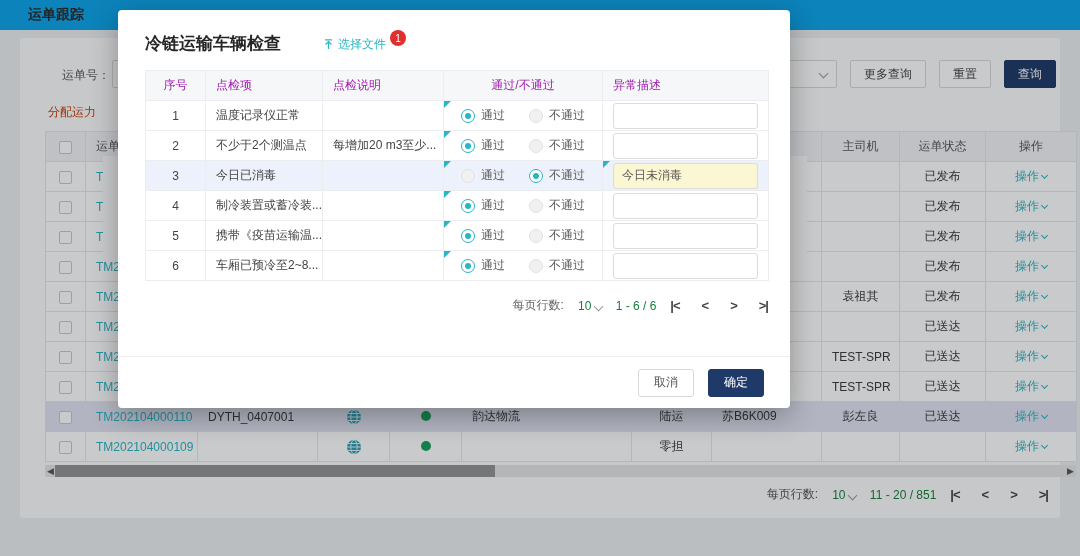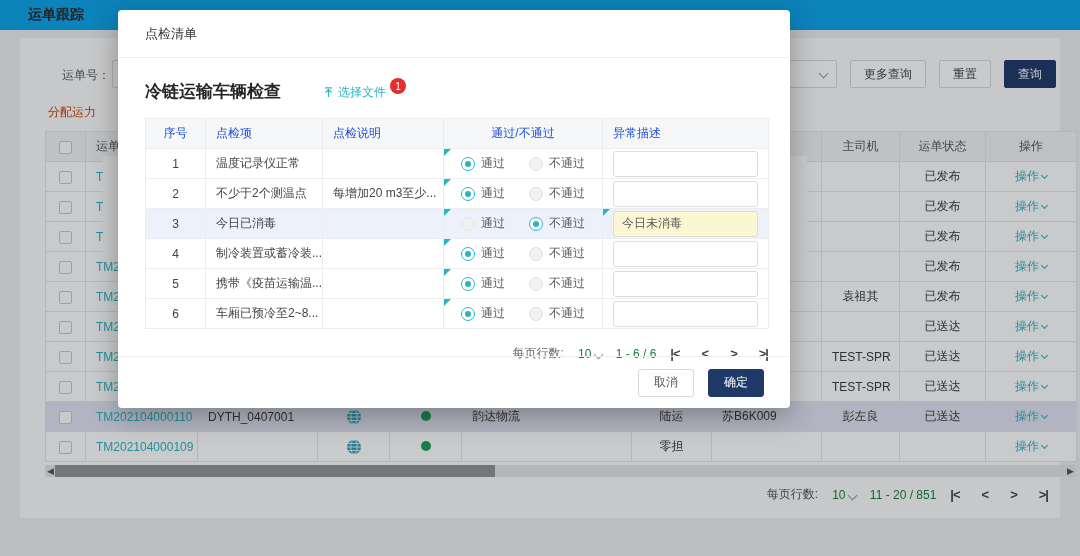--- a/index.html
+++ b/index.html
@@ -76,21 +76,21 @@
   .section-title { font-size:17px; font-weight:600; color:#262626; }
   .upload-link { margin-left:42px; margin-top:4px; color:#2ab5c4; display:inline-flex;
                  align-items:center; gap:4px; font-size:12px; }
   .badge { margin-left:4px; margin-top:-2px; min-width:16px; height:16px; border-radius:8px;
            background:#e12f2f; color:#fff; font-size:10px; display:inline-flex;
            align-items:center; justify-content:center; padding:0 4px; }
 
   .m-table { border-collapse:collapse; table-layout:fixed; width:623px; margin-top:10px; }
   .m-table th, .m-table td { border:1px solid #ebedf0; height:30px; font-size:12px;
            font-weight:normal; color:#444; padding:0 10px; overflow:hidden; white-space:nowrap; }
-  .m-table th { background:#f6f7f9; color:#1d4ed8; text-align:left; }
+  .m-table th { background:#f6f7f9; color:#a21caf; text-align:left; }
   .m-table th.c, .m-table td.c { text-align:center; }
   .m-table tr.row-hl td { background:#edf1fb; }
   .pass-cell { position:relative; }
   .pass-cell::before, .note-cell.marked::before { content:""; position:absolute; left:0; top:0;
            border-top:7px solid #2ab5c4; border-right:7px solid transparent; }
   .note-cell { position:relative; padding:0 8px; }
   .radio-wrap { display:flex; align-items:center; justify-content:center; gap:24px; }
   .radio-item { display:flex; align-items:center; gap:6px; color:#595959; }
   .radio { width:14px; height:14px; border-radius:50%; background:#f1f1f1;
            border:1px solid #e2e2e2; position:relative; }
@@ -449,23 +449,20 @@
         <span>&gt;</span>
         <span>&gt;|</span>
       </span>
     </div>
   </div>
 
   <div class="under-panel"></div>
   <div class="overlay"></div>
 
   <div class="modal">
-    <div class="modal-head">
-      <span>点检清单</span>
-    </div>
     <div class="modal-body">
       <div class="section-row">
         <span class="section-title">冷链运输车辆检查</span>
         <span class="upload-link">
           <svg width="11" height="11" viewBox="0 0 12 12">
             <path d="M6 11V3.2 M2.8 6 L6 2.8 L9.2 6 M2.2 1h7.6" stroke="#2ab5c4" stroke-width="1.3" fill="none"></path>
           </svg>
           <span>选择文件</span>
         </span>
         <span class="badge">1</span>

